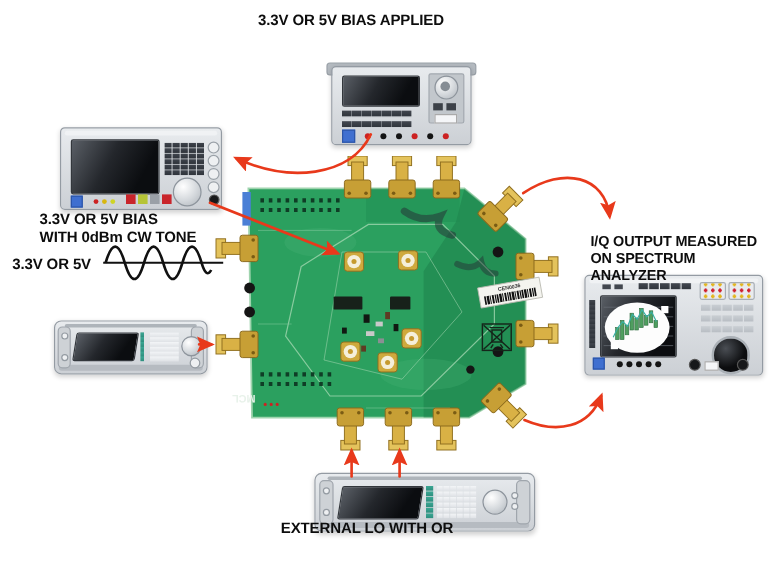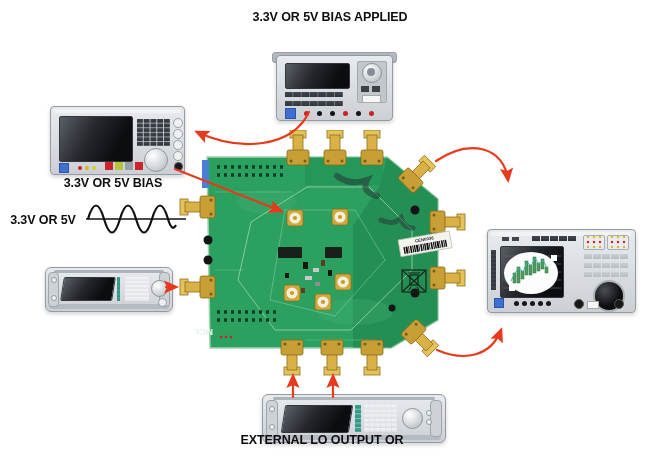--- a/index.html
+++ b/index.html
@@ -1,19 +1,19 @@
 <!DOCTYPE html>
 <html style="--arrow-red: #e8391b; --pcb-green: #2ba05f; --pcb-green-dark: #1b7a47; --gold: #d9b145; --label-text: #0d0d0d;"><head>
 <meta charset="utf-8">
 <style>
   html,body{margin:0;padding:0;background:#fff}
   #canvas{position:relative;width:646px;height:476px;background:#ffffff;overflow:hidden;
           font-family:"Liberation Sans",sans-serif}
   .lbl{position:absolute;font-weight:700;font-size:12.5px;line-height:14.5px;color:#0d0d0d;
-       text-align:center;letter-spacing:-.1px;z-index:7}
+       letter-spacing:-.1px;z-index:7}
   .inst{position:absolute;background:linear-gradient(180deg,#e8ebee,#ccd0d5);
         border:1px solid #949ba3;border-radius:4px;box-shadow:0 2px 4px rgba(0,0,0,.18);z-index:4}
   .cap{position:absolute;background:#b4bac0;border:1px solid #9aa1a8;border-radius:3px;z-index:3}
   .scr{position:absolute;background:linear-gradient(118deg,#5a5f66 0%,#24272c 42%,#0b0d10 78%);
        border:1px solid #33373c;border-radius:2px}
   .grid{position:absolute;background-repeat:space}
   .keys-dark{background-image:linear-gradient(#42474f,#30353c);background-size:8px 5px}
   .keys-na{background-image:linear-gradient(#3f444c,#2e333a);background-size:6px 4px}
   .keys-lite{background-image:linear-gradient(#f3f5f7,#dfe2e6);background-size:4px 4px}
   .keys-teal{background-image:linear-gradient(#3aa794,#2f8d7d);background-size:3px 4px}
@@ -76,20 +76,21 @@
     <div class="dot" style="left:34px;top:59px;width:4px;height:4px;background:#d8b70f"></div>
     <div class="dot" style="left:41px;top:59px;width:4px;height:4px;background:#cfd425"></div>
     <div class="sq" style="left:54px;top:55px;width:8px;height:8px;background:#c9252b"></div>
     <div class="sq" style="left:64px;top:55px;width:8px;height:8px;background:#b6c437"></div>
     <div class="sq" style="left:74px;top:55px;width:8px;height:8px;background:#9aa0a7"></div>
     <div class="sq" style="left:84px;top:55px;width:8px;height:8px;background:#c9252b"></div>
   </div>
 
   <div class="lbl" style="left:33px;top:176px;width:160px">
     <div>3.3V OR 5V BIAS</div>
+    <div>WITH 0dBm CW TONE</div>
   </div>
 
   <div class="lbl" style="left:2px;top:213px;width:82px;text-align:center">3.3V OR 5V</div>
   <svg id="sine" width="104" height="38" viewBox="0 0 104 38">
     <path d="M2,19 H102" stroke="#111" stroke-width="1.6" fill="none"></path>
     <path d="M4,19 q8,-27 16,0 q8,27 16,0 q8,-27 16,0 q8,27 16,0 q8,-27 16,0 q4,13.5 8,6" stroke="#111" stroke-width="2.2" fill="none"></path>
   </svg>
 
   <div class="inst" style="left:45px;top:267px;width:126px;height:43px;border-radius:6px">
     <div class="sq" style="left:8px;top:2px;right:8px;height:3px;background:#aeb4ba;border-radius:2px"></div>
@@ -187,20 +188,24 @@
       <rect x="8" y="5" width="8" height="10"></rect>
       <path d="M6,3 H18 M9,17 l-2,3 M15,17 l2,3 M1,1 L23,21 M23,1 L1,21"></path>
     </g>
 
     <text transform="translate(58,199) rotate(180)" font-size="9" font-weight="700" fill="#e8f2ea" font-family="Liberation Sans, sans-serif">MCL</text>
     <circle cx="66" cy="207" r="1.3" fill="#cc2222"></circle>
     <circle cx="71" cy="207" r="1.3" fill="#cc2222"></circle>
     <circle cx="76" cy="207" r="1.3" fill="#cc2222"></circle>
   </svg>
 
+  <div class="lbl" style="left:492px;top:194px;width:152px;font-size:12px;line-height:14px">
+    <div>I/Q OUTPUT MEASURED</div>
+    <div>ON SPECTRUM ANALYZER</div>
+  </div>
 
   <div class="inst" style="left:487px;top:229px;width:147px;height:82px">
     <div class="sq" style="left:3px;top:2px;right:3px;height:4px;background:#f0f2f4;border-radius:2px"></div>
     <div class="sq" style="left:14px;top:7px;width:7px;height:4px;background:#42474f"></div>
     <div class="sq" style="left:24px;top:7px;width:7px;height:4px;background:#42474f"></div>
     <div class="grid keys-dark" style="left:44px;top:6px;width:44px;height:5px"></div>
     <div class="pad" style="left:95px;top:5px;width:20px;height:13px"></div>
     <div class="pad" style="left:119px;top:5px;width:20px;height:13px"></div>
     <div class="scr" style="left:12px;top:16px;width:62px;height:50px">
       <svg width="62" height="50" viewBox="0 0 62 50">
@@ -246,21 +251,21 @@
     <div class="dot" style="left:6px;top:11px;width:4px;height:4px;background:#eef0f2;border:1px solid #949ba2"></div>
     <div class="dot" style="left:6px;top:29px;width:4px;height:4px;background:#eef0f2;border:1px solid #949ba2"></div>
     <div class="scr" style="left:20px;top:10px;width:66px;height:26px;transform:skewX(-9deg)"></div>
     <div class="grid keys-teal" style="left:92px;top:10px;width:6px;height:27px"></div>
     <div class="grid keys-lite" style="left:101px;top:10px;width:33px;height:27px;background-size:5px 4px"></div>
     <div class="knob" style="left:139px;top:13px;width:19px;height:19px"></div>
     <div class="dot" style="left:163px;top:15px;width:4px;height:4px;background:#eef0f2;border:1px solid #949ba2"></div>
     <div class="dot" style="left:163px;top:24px;width:4px;height:4px;background:#eef0f2;border:1px solid #949ba2"></div>
   </div>
   <div class="lbl" style="left:234px;top:433px;width:176px">
-    <div>EXTERNAL LO OUTPUT OR</div>
+    <div>EXTERNAL LO WITH OR</div>
   </div>
 
   <svg id="arrows" width="646" height="476" viewBox="0 0 646 476">
     <defs>
       <marker id="ah" markerWidth="7.5" markerHeight="6.5" refX="5.4" refY="3" orient="auto" markerUnits="strokeWidth">
         <path d="M0,0 L6.8,3 L0,6 L1.3,3 Z" style="fill:var(--arrow-red,#e8391b)"></path>
       </marker>
     </defs>
     <g fill="none" style="stroke:var(--arrow-red,#e8391b)" stroke-width="2.2" stroke-linecap="round">
       <path d="M309,112 C292,148 240,152 197,132" marker-end="url(#ah)"></path>

